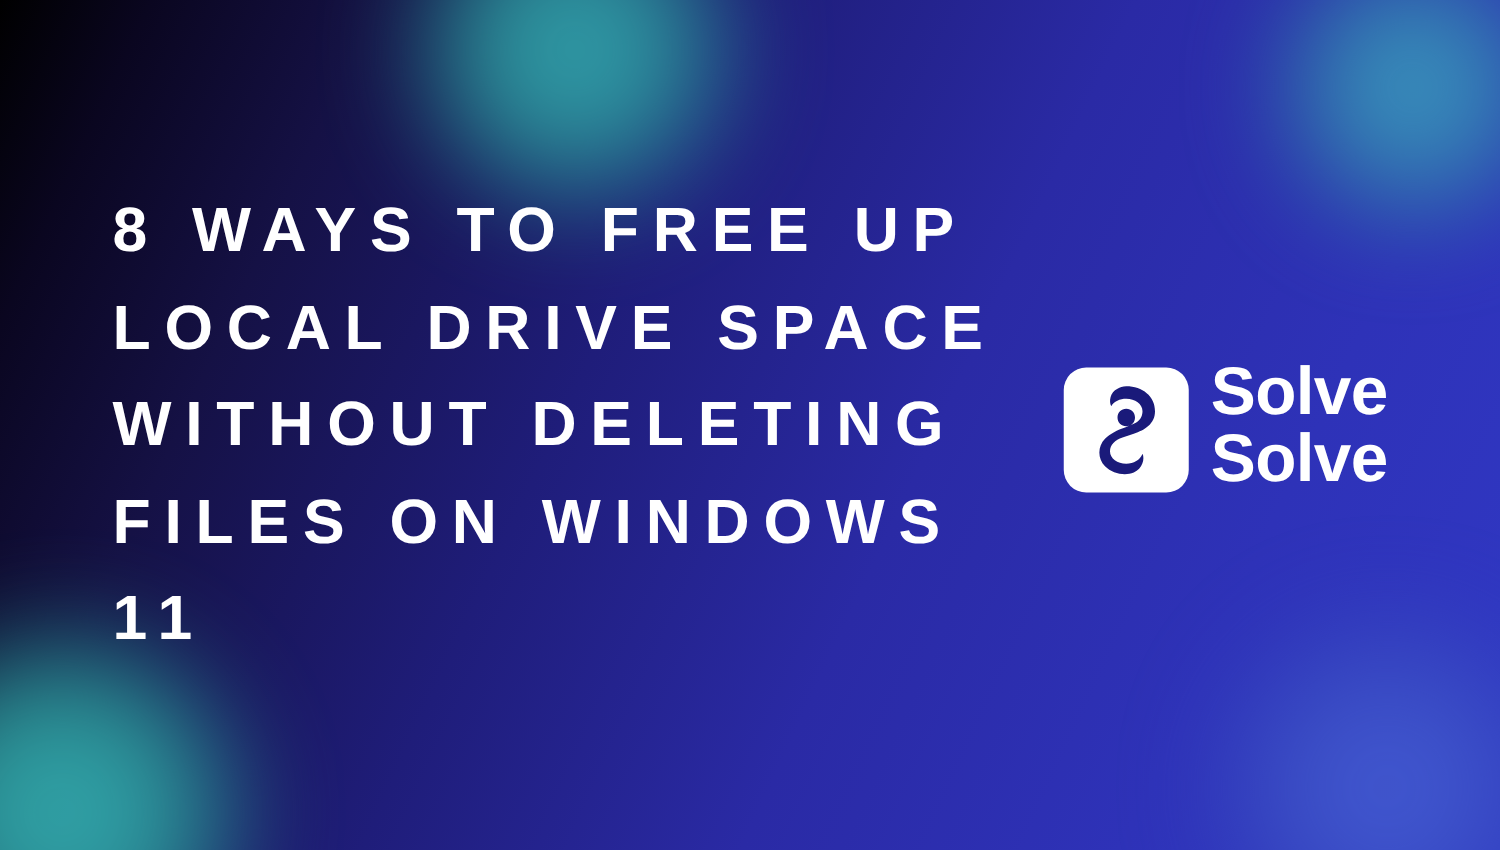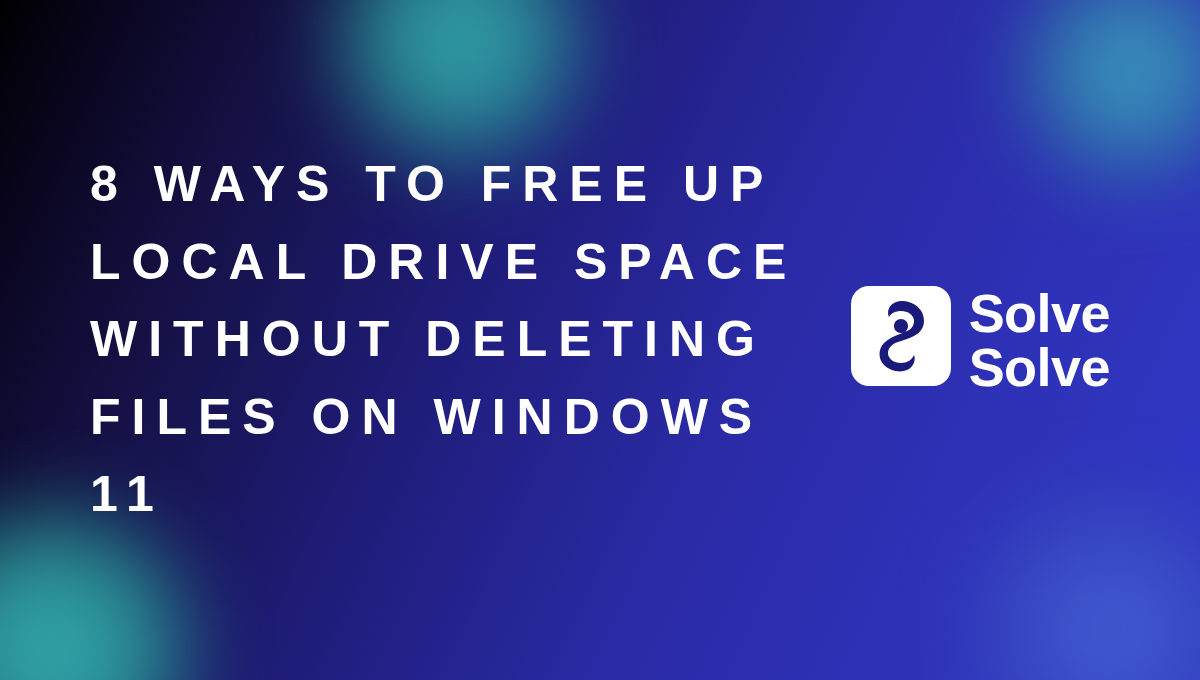--- a/index.html
+++ b/index.html
@@ -81,21 +81,21 @@
       font-size: 50px;
       font-weight: 800;
       letter-spacing: 0.22em;
       line-height: 1.55;
       text-transform: uppercase;
       max-width: 740px;
     }
     
     .logo-block {
       display: flex;
-      align-items: flex-start;
+      align-items: flex-end;
       gap: 18px;
       margin-right: 20px;
     }
     
     .logo-mark {
       width: 100px;
       height: 100px;
       background: #ffffff;
       border-radius: 18px;
       display: flex;

